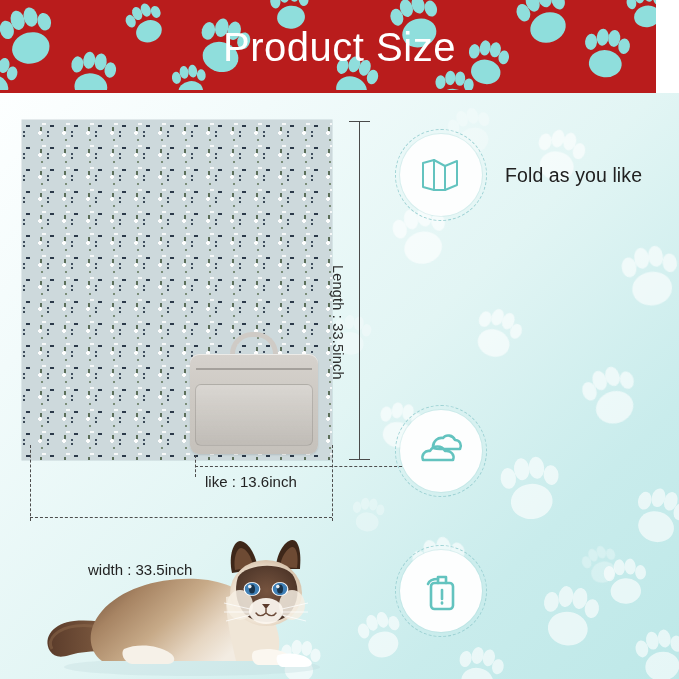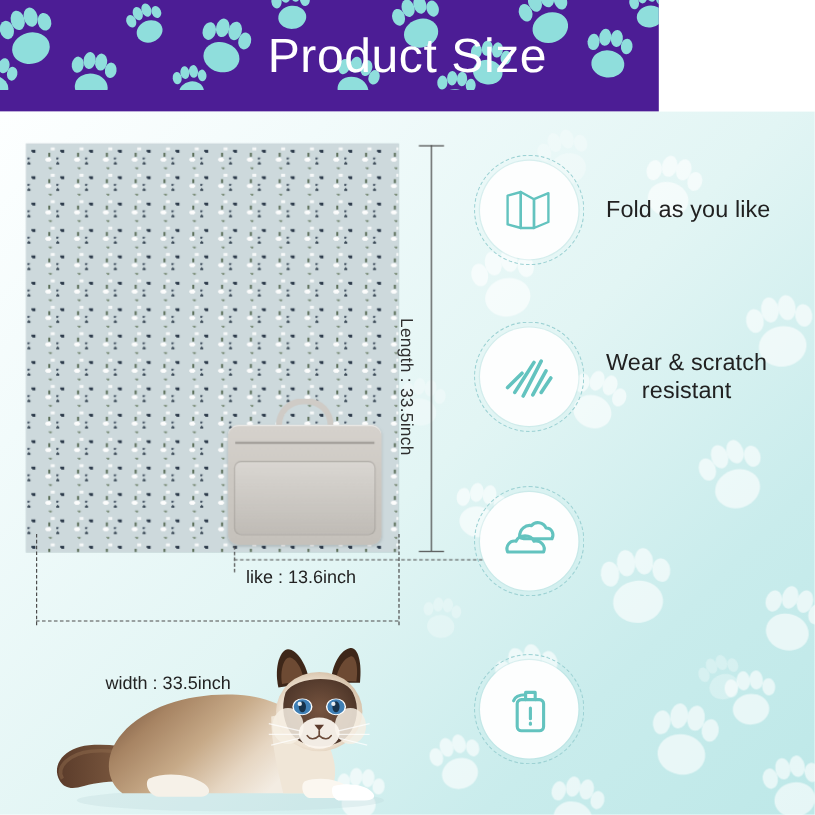--- a/index.html
+++ b/index.html
@@ -8,22 +8,22 @@
   body {
     font-family:"Liberation Sans", sans-serif;
     background:#ffffff;
     overflow:hidden;
     position:relative;
   }
   #page { position:relative; width:679px; height:679px; overflow:hidden; }
 
   
   .header {
-    position:absolute; left:0; top:0; width:549px; height:93px;
-    background:#4c1d95; overflow:hidden;
+    position:absolute; left:0; top:0; width:656px; height:93px;
+    background:#b91c1c; overflow:hidden;
   }
   .header-paws { position:absolute; inset:0; }
   .header-title {
     position:absolute; left:0; top:0; width:679px; height:93px;
     display:flex; align-items:center; justify-content:center;
     color:#ffffff; font-size:40px; font-weight:400;
     letter-spacing:0.5px; line-height:1;
     z-index:3;
   }
 
@@ -131,21 +131,21 @@
     border:1.3px dashed #9ed2d4;
   }
   .icon-disc {
     position:absolute; left:5px; top:5px; width:82px; height:82px;
     border-radius:50%; background:#fdfefe;
     display:flex; align-items:center; justify-content:center;
     box-shadow:0 0 0 1px rgba(160,210,210,.25);
   }
   .feature-label {
     margin-left:18px; font-size:19.5px; line-height:1.25;
-    color:#212121; letter-spacing:.1px;text-align:center;
+    color:#212121; letter-spacing:.1px;
   }
 </style>
 </head>
 <body>
 
 <div id="page">
 
   <div class="header">
     <svg class="header-paws" viewBox="0 0 679 93" preserveAspectRatio="none">
       <defs>
@@ -336,37 +336,20 @@
                 <path d="M4,8 L15,5 L15,35 L4,32 Z"></path>
                 <path d="M15,5 L26,11 L26,35 L15,35 Z"></path>
                 <path d="M26,11 L38,6 L38,30 L26,35 Z"></path>
               </g>
             </svg>
           </div>
         </div>
         <div class="feature-label">Fold as you like</div>
       </div>
 
-      <div class="feature f1">
-        <div class="icon-wrap">
-          <div class="icon-dash"></div>
-          <div class="icon-disc">
-            <svg width="46" height="42" viewBox="0 0 46 42">
-              <g stroke="#63c3bf" stroke-width="3" stroke-linecap="round">
-                <line x1="5" y1="30" x2="17" y2="18"></line>
-                <line x1="11" y1="34" x2="27" y2="9"></line>
-                <line x1="18" y1="37" x2="33" y2="8"></line>
-                <line x1="26" y1="36" x2="37" y2="16"></line>
-                <line x1="33" y1="34" x2="41" y2="22"></line>
-              </g>
-            </svg>
-          </div>
-        </div>
-        <div class="feature-label">Wear &amp; scratch<br>resistant</div>
-      </div>
 
       <div class="feature f2">
         <div class="icon-wrap">
           <div class="icon-dash"></div>
           <div class="icon-disc">
             <svg width="50" height="40" viewBox="0 0 50 40">
               <g fill="none" stroke="#63c3bf" stroke-width="2.6" stroke-linejoin="round" stroke-linecap="round">
                 <path d="M17,16 C17,10 22,6 27,7 C30,3 37,4 39,9 C44,9 46,14 44,18 L24,18 C19,18 17,17 17,16 Z"></path>
                 <path d="M7,29 C5,24 9,19 14,20 C17,14 26,14 29,20 C35,19 39,24 37,29 Z"></path>
               </g>

